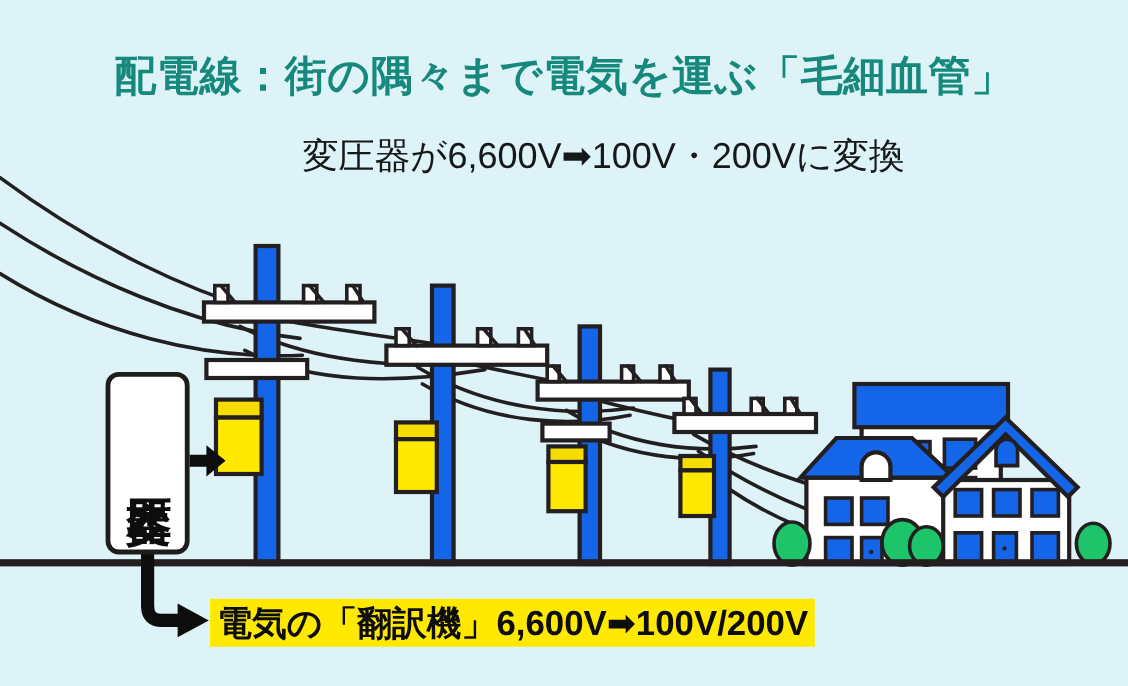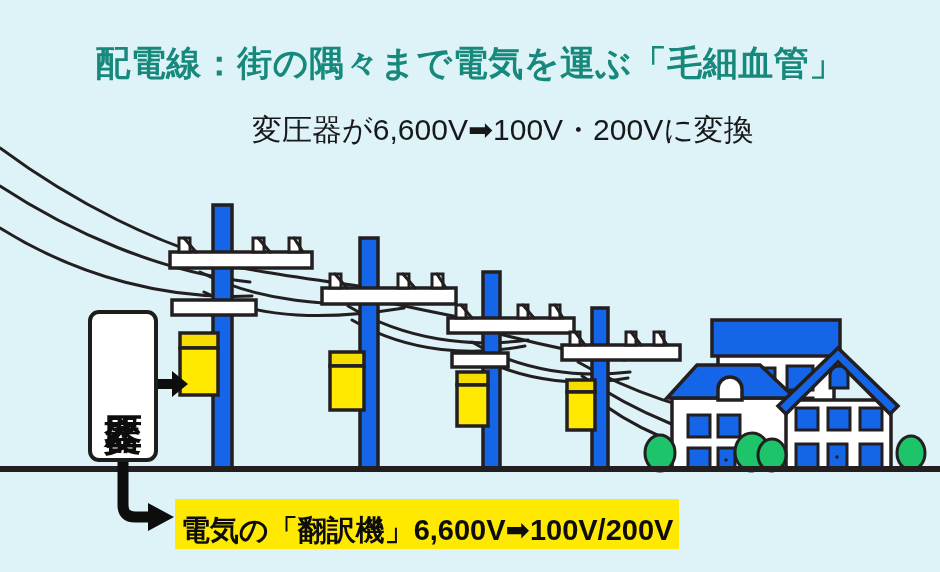--- a/index.html
+++ b/index.html
@@ -16,21 +16,21 @@
     white-space:nowrap;
   }
   .sub{
     position:absolute;left:0;top:110px;width:940px;text-align:center;
     font-size:30px;font-weight:normal;color:#17181a;white-space:nowrap;margin-left:33px;
   }
   .cap{
     position:absolute;left:175px;top:499px;
     background:#ffe900;color:#0d0d0d;
     font-size:29px;font-weight:bold;
-    padding:16px 6px 4px 6px;white-space:nowrap;line-height:1.05;
+    padding:6px 6px 4px 6px;white-space:nowrap;line-height:1.05;
   }
   .tbox{
     position:absolute;left:88px;top:310px;width:70px;height:152px;
     box-sizing:border-box;
     background:#ffffff;border:4px solid #1d1d1b;border-radius:11px;
     display:flex;align-items:center;justify-content:center;
   }
   .tbox span{
     font-size:38px;font-weight:bold;color:#0d0d0d;line-height:1.0;
     writing-mode:vertical-rl;text-orientation:upright;letter-spacing:1px;

